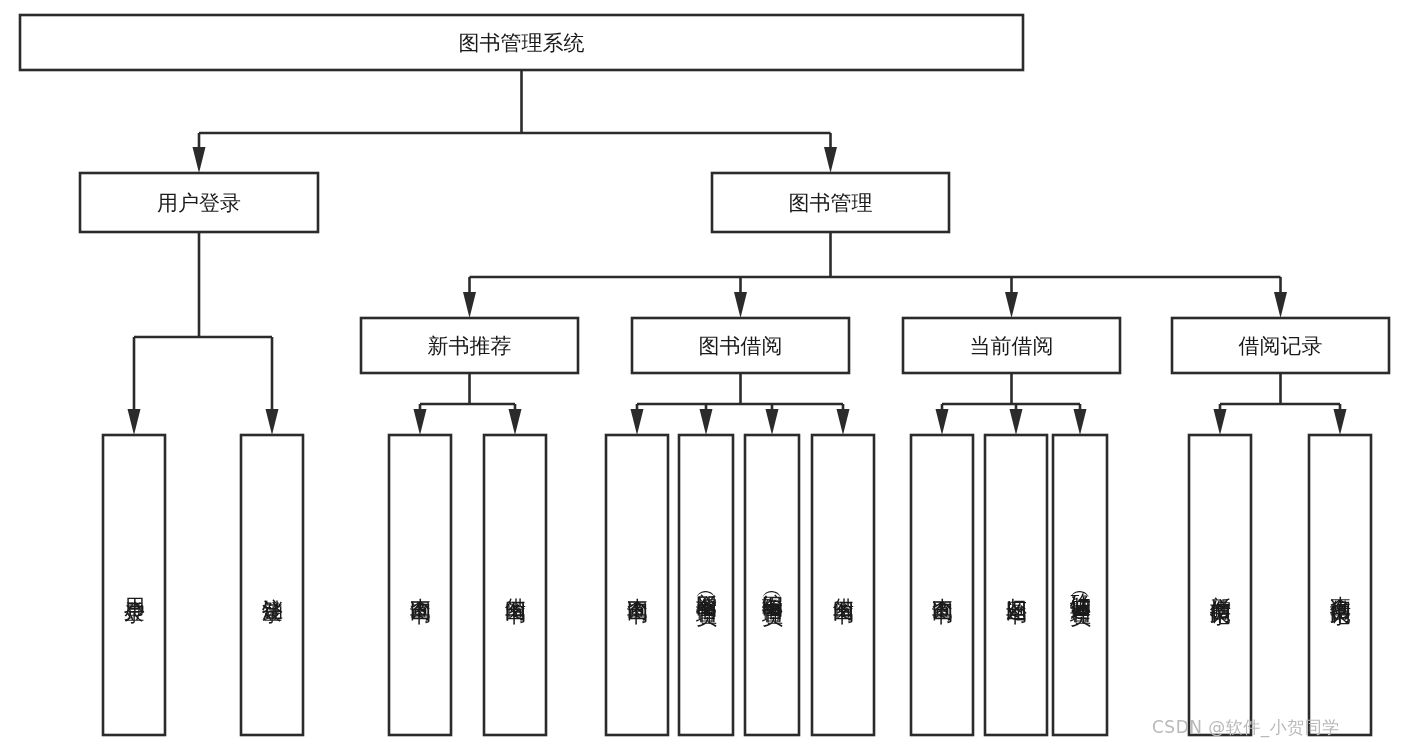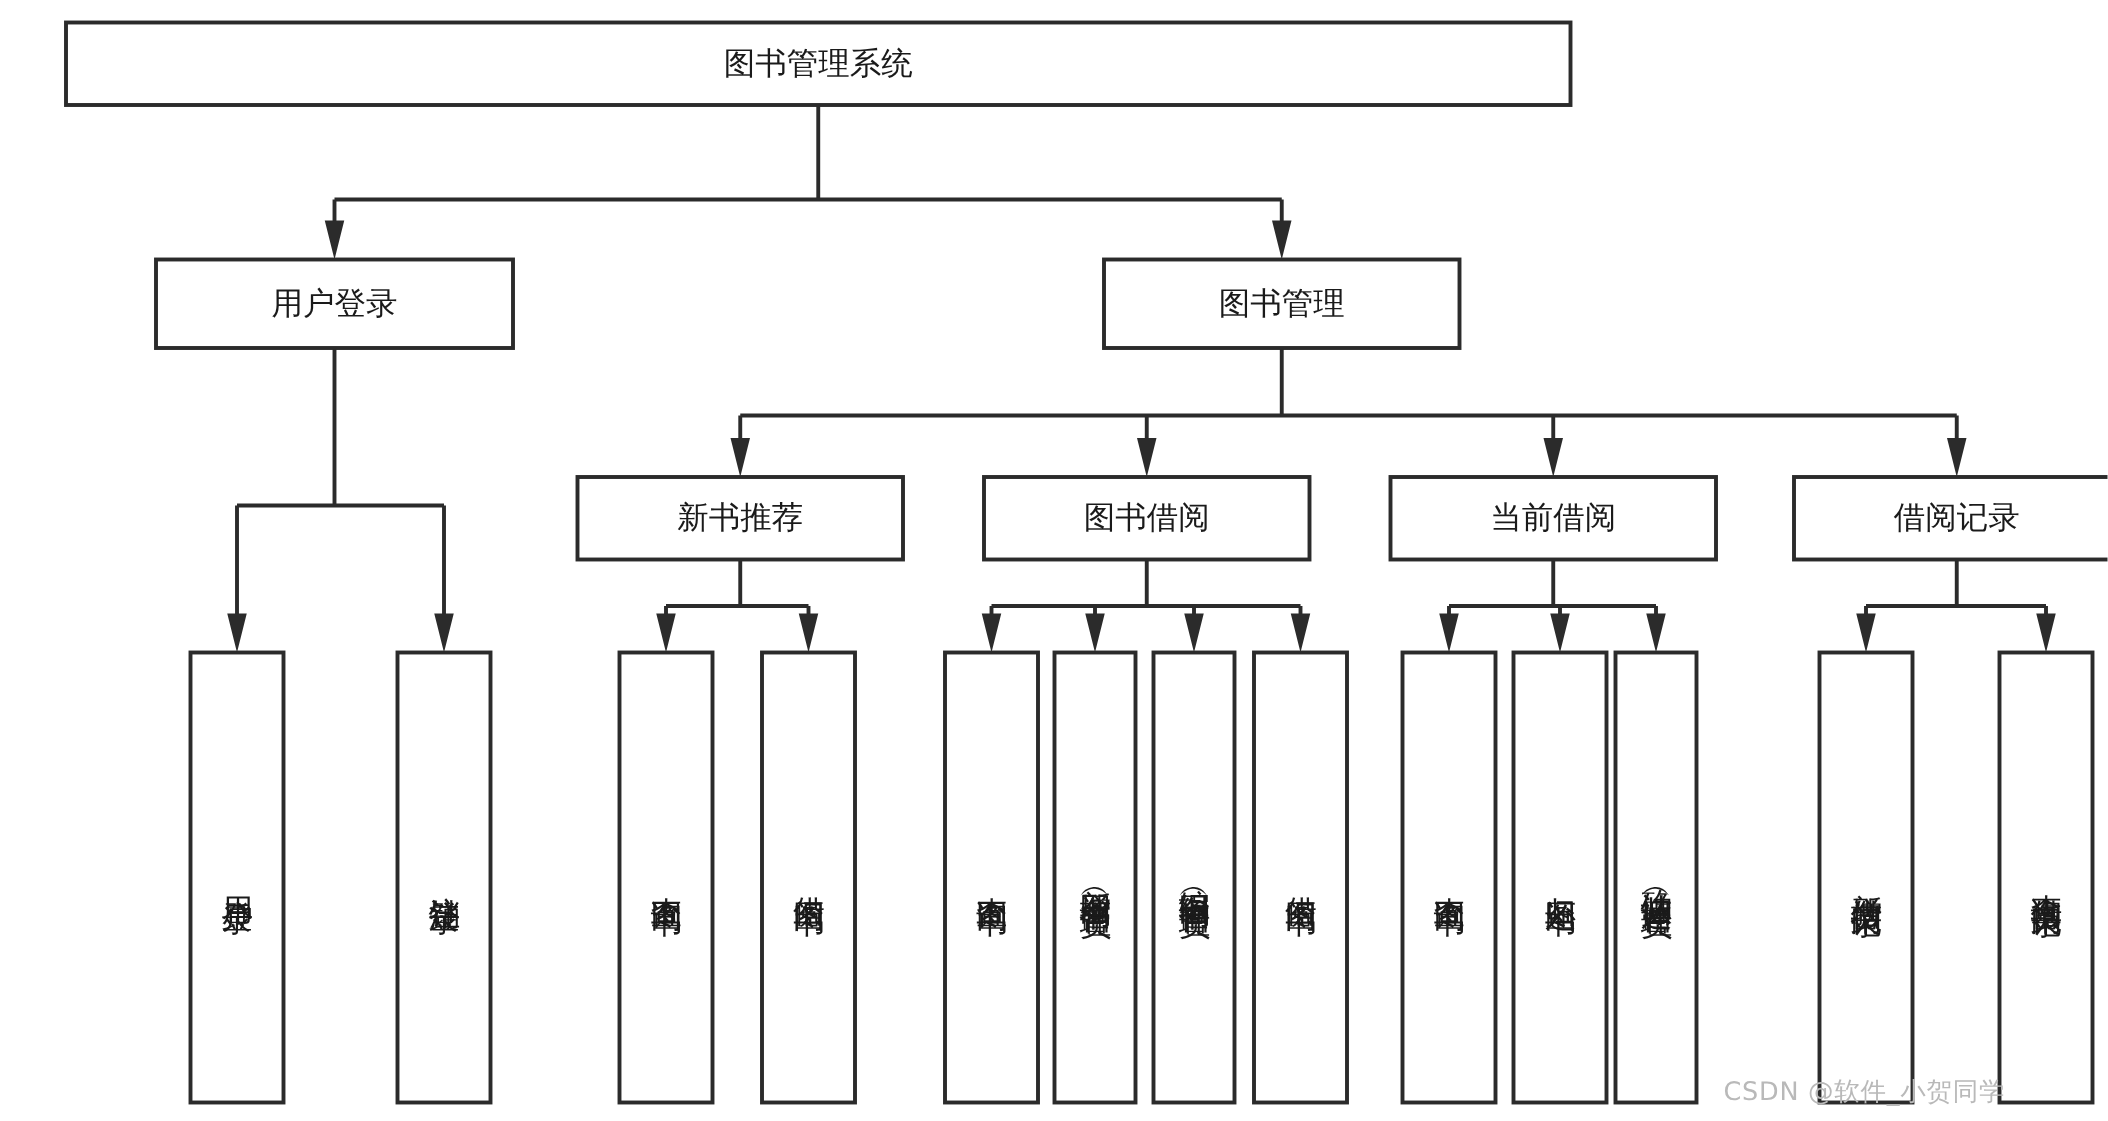--- a/index.html
+++ b/index.html
@@ -11,21 +11,20 @@
     width: 1405px;
     height: 747px;
     overflow: hidden;
     font-family: "DejaVu Sans", "Liberation Sans", sans-serif;
   }
   #diagram-root {
     position: relative;
     width: 1263px;
     height: 747px;
     background: #ffffff;
-    margin-left: 24px;
   }
   svg#tree-svg {
     position: absolute;
     left: 0;
     top: 0;
     width: 1405px;
     height: 747px;
     display: block;
   }
   .node-box {
@@ -188,14 +187,14 @@
       <div class="vlabel" style="left: 606px; top: 435px; width: 62px; height: 300px;">查询图书</div>
       <div class="vlabel" style="left: 679px; top: 435px; width: 54px; height: 300px;">新增图书（管理员）</div>
       <div class="vlabel" style="left: 745px; top: 435px; width: 54px; height: 300px;">编辑图书（管理员）</div>
       <div class="vlabel" style="left: 812px; top: 435px; width: 62px; height: 300px;">借阅图书</div>
       <div class="vlabel" style="left: 911px; top: 435px; width: 62px; height: 300px;">查询图书</div>
       <div class="vlabel" style="left: 985px; top: 435px; width: 62px; height: 300px;">归还图书</div>
       <div class="vlabel" style="left: 1053px; top: 435px; width: 54px; height: 300px;">确认归还（管理员）</div>
       <div class="vlabel" style="left: 1189px; top: 435px; width: 62px; height: 300px;">新增借阅记录</div>
       <div class="vlabel" style="left: 1309px; top: 435px; width: 62px; height: 300px;">查询借阅记录</div>
     </div>
-  <div class="watermark" style="left: 1125px; top: 716px;">CSDN @软件_小贺同学</div>
+  <div class="watermark" style="left: 1152px; top: 716px;">CSDN @软件_小贺同学</div>
 </div>
 
 </body></html>

